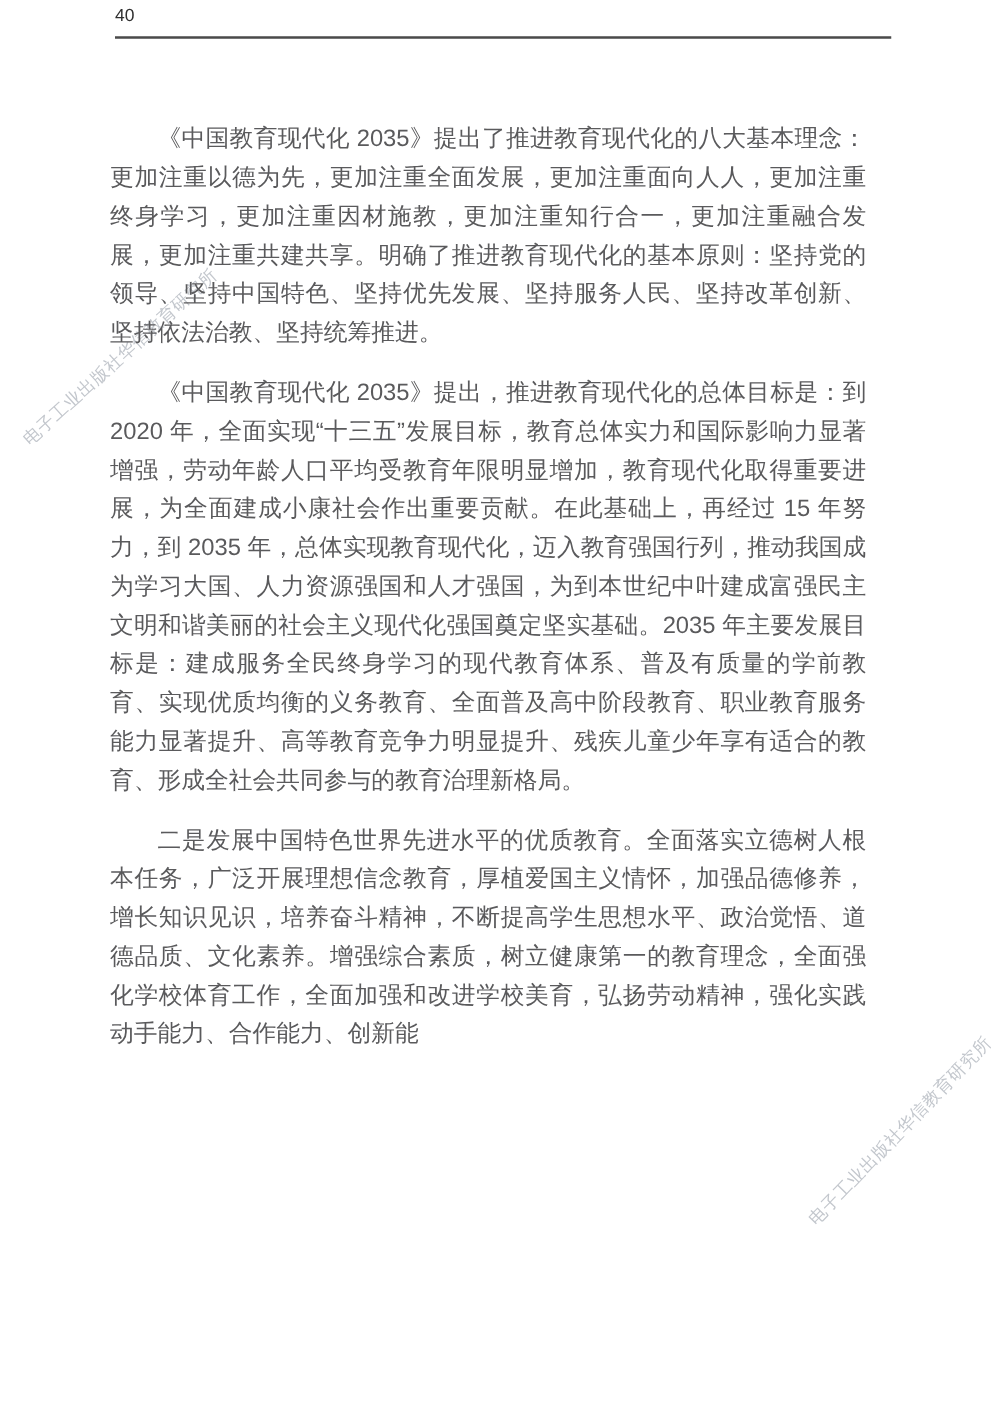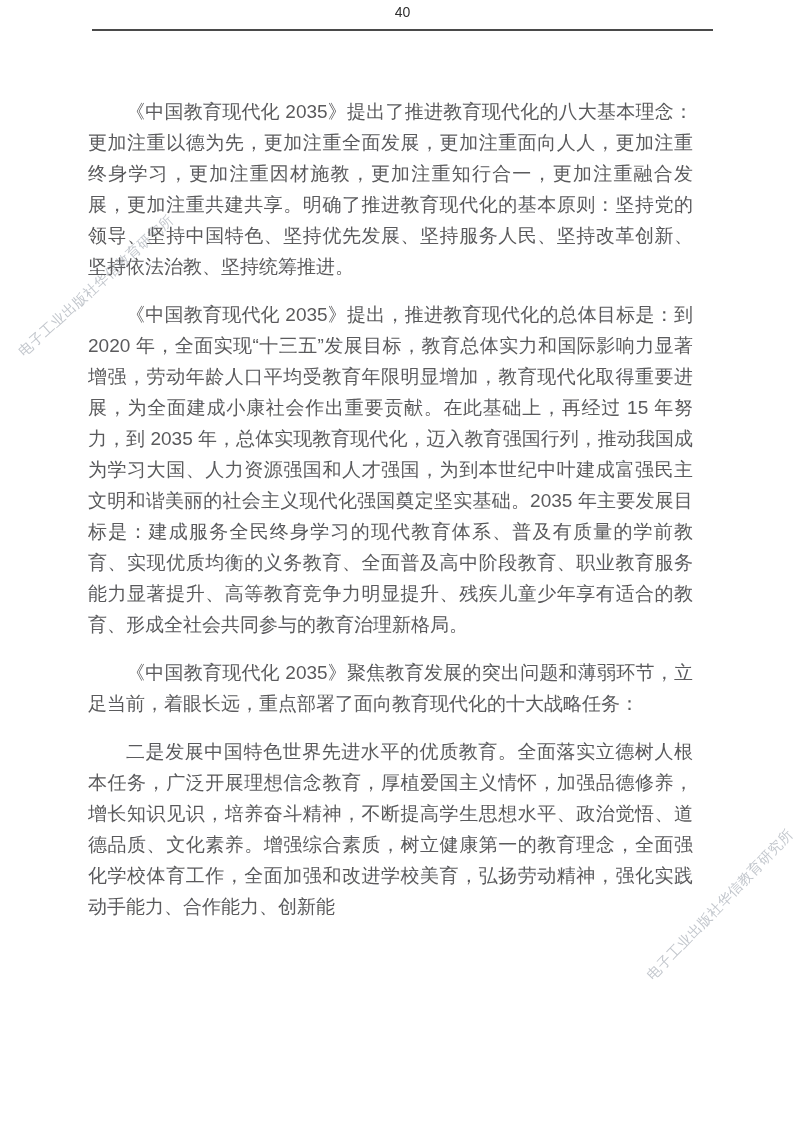--- a/index.html
+++ b/index.html
@@ -18,21 +18,21 @@
     background:var(--background);
     overflow:hidden;
     font-family:"Liberation Sans", sans-serif;
     margin:0 auto;
   }
   .page-number{
     position:absolute;
     top:4px;
     left:92px;
     width:621px;
-    text-align:center;
+    text-align:left;
     font-size:14px;
     color:var(--page-number);
   }
   .header-rule{
     position:absolute;
     top:29px;
     left:92px;
     width:621px;
     height:2px;
     background:var(--rule);
@@ -84,17 +84,16 @@
   <span class="watermark wm-1">电子工业出版社华信教育研究所</span>
   <span class="watermark wm-2">电子工业出版社华信教育研究所</span>
 
   <div class="page-number">40</div>
 
   <div class="header-rule"></div>
 
   <div class="content">
     <p class="para">《中国教育现代化 2035》提出了推进教育现代化的八大基本理念：更加注重以德为先，更加注重全面发展，更加注重面向人人，更加注重终身学习，更加注重因材施教，更加注重知行合一，更加注重融合发展，更加注重共建共享。明确了推进教育现代化的基本原则：坚持党的领导、坚持中国特色、坚持优先发展、坚持服务人民、坚持改革创新、坚持依法治教、坚持统筹推进。</p>
     <p class="para">《中国教育现代化 2035》提出，推进教育现代化的总体目标是：到 2020 年，全面实现“十三五”发展目标，教育总体实力和国际影响力显著增强，劳动年龄人口平均受教育年限明显增加，教育现代化取得重要进展，为全面建成小康社会作出重要贡献。在此基础上，再经过 15 年努力，到 2035 年，总体实现教育现代化，迈入教育强国行列，推动我国成为学习大国、人力资源强国和人才强国，为到本世纪中叶建成富强民主文明和谐美丽的社会主义现代化强国奠定坚实基础。2035 年主要发展目标是：建成服务全民终身学习的现代教育体系、普及有质量的学前教育、实现优质均衡的义务教育、全面普及高中阶段教育、职业教育服务能力显著提升、高等教育竞争力明显提升、残疾儿童少年享有适合的教育、形成全社会共同参与的教育治理新格局。</p>
-    <p class="para">《中国教育现代化 2035》聚焦教育发展的突出问题和薄弱环节，立足当前，着眼长远，重点部署了面向教育现代化的十大战略任务：</p>
     <p class="para">二是发展中国特色世界先进水平的优质教育。全面落实立德树人根本任务，广泛开展理想信念教育，厚植爱国主义情怀，加强品德修养，增长知识见识，培养奋斗精神，不断提高学生思想水平、政治觉悟、道德品质、文化素养。增强综合素质，树立健康第一的教育理念，全面强化学校体育工作，全面加强和改进学校美育，弘扬劳动精神，强化实践动手能力、合作能力、创新能</p>
   </div>
 
 </div>
 
 </body></html>

